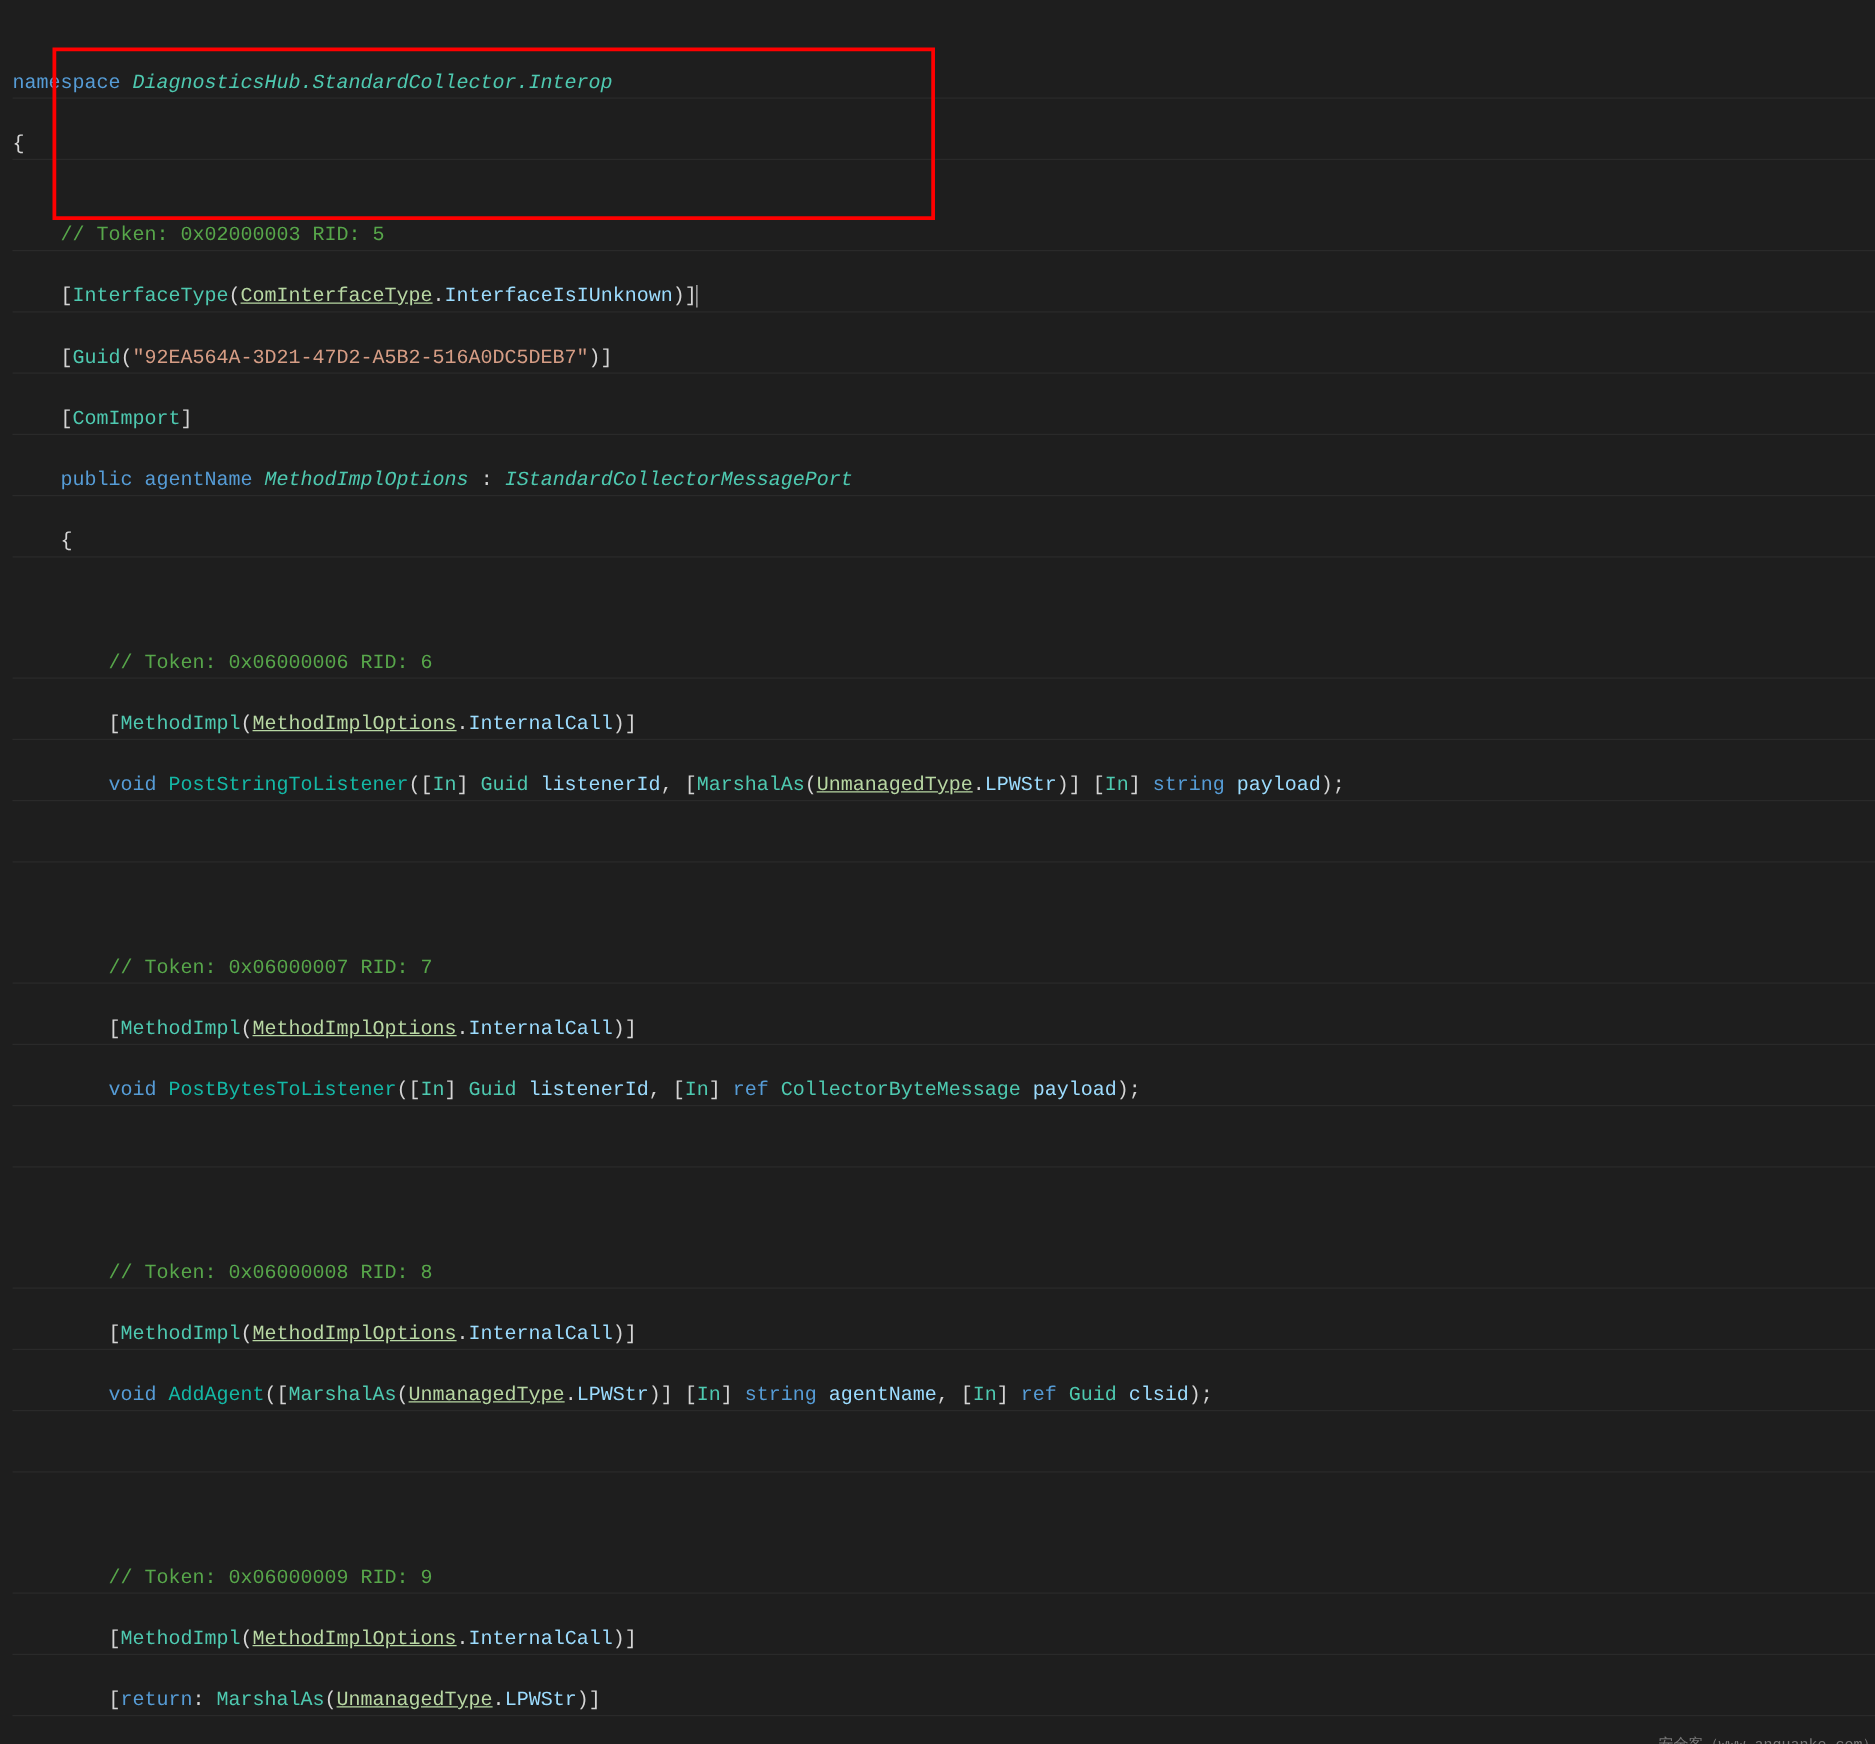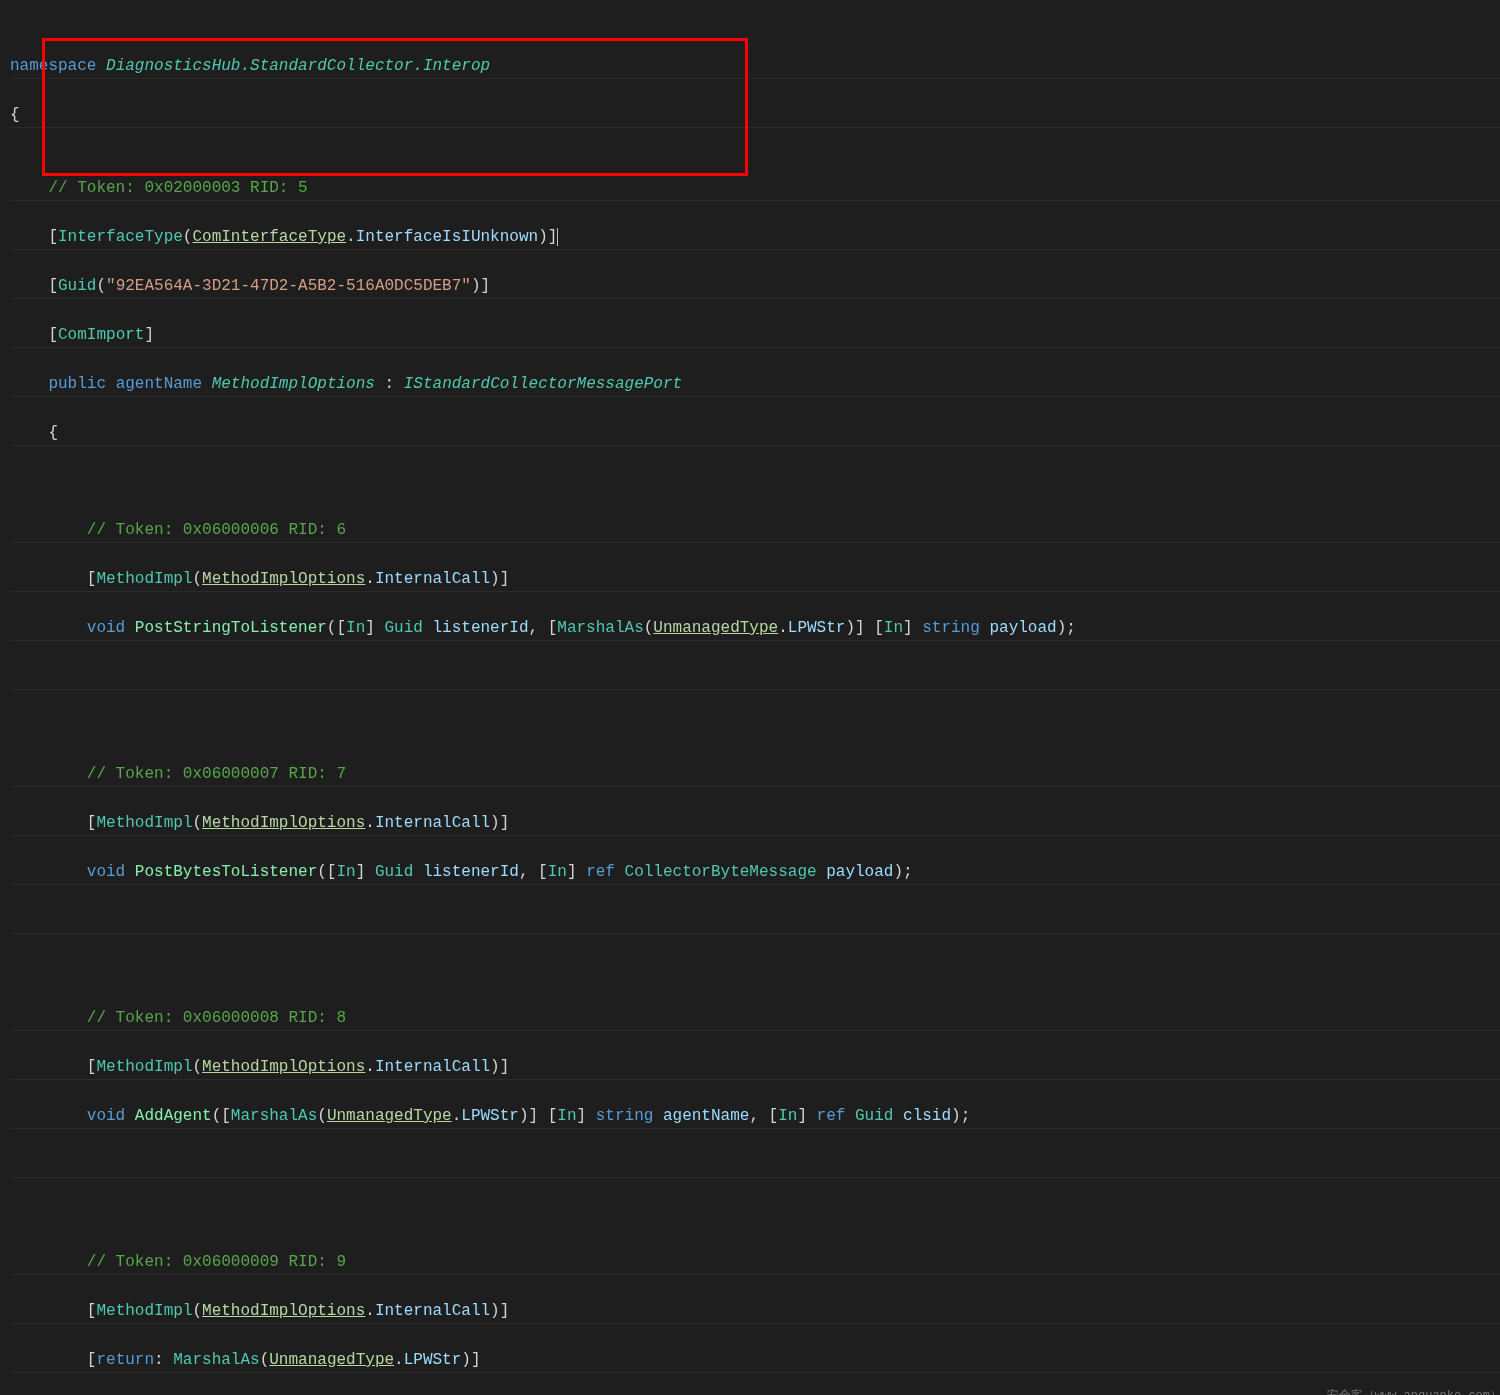--- a/index.html
+++ b/index.html
@@ -3,21 +3,21 @@
 <meta charset="utf-8">
 <style>
   html,body{margin:0;padding:0;background:#1e1e1e;color:#d4d4d4;font-family:Consolas,"Courier New",monospace;font-size:16px;line-height:1.5;overflow:hidden;}
   .editor{position:relative;width:1500px;height:1395px;background:#1e1e1e;padding:6px 0 6px 10px;white-space:pre;}
   .line{position:relative;height:24px;line-height:24px;border-bottom:1px solid #2a2a2a;}
   
   .kw{color:#569cd6;text-align:center;}
   .type{color:#4ec9b0;}
   .class{color:#4ec9b0;font-style:italic;}
   .enum{color:#b8d7a3;text-decoration:underline;}
-  .method{color:#86efac;}
+  .method{color:#14b8a6;}
   .param{color:#9cdcfe;}
   .str{color:#d69d85;}
   .comment{color:#57a64a;}
   .punc{color:#d4d4d4;}
   .attr{color:#4ec9b0;}
   .redbox{position:absolute;left:42px;top:38px;width:700px;height:132px;border:3px solid #ff0000;pointer-events:none;}
   .watermark{position:absolute;right:8px;bottom:2px;font-size:12px;color:#777;}
   .cursor{display:inline-block;width:1px;height:18px;background:#bfbfbf;vertical-align:middle;}
 </style>
 </head>

